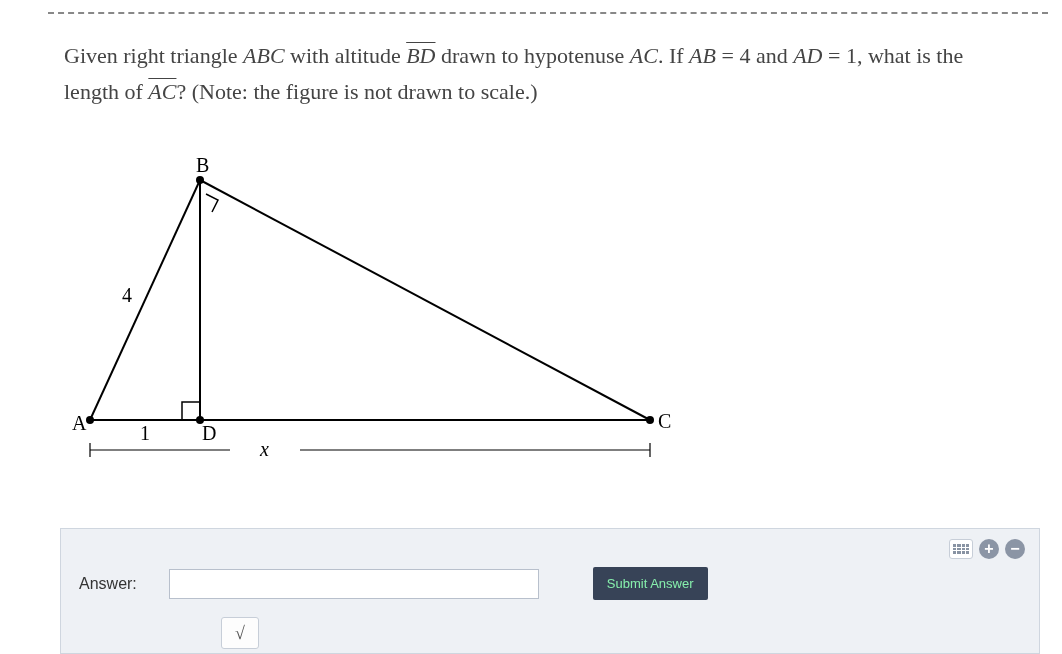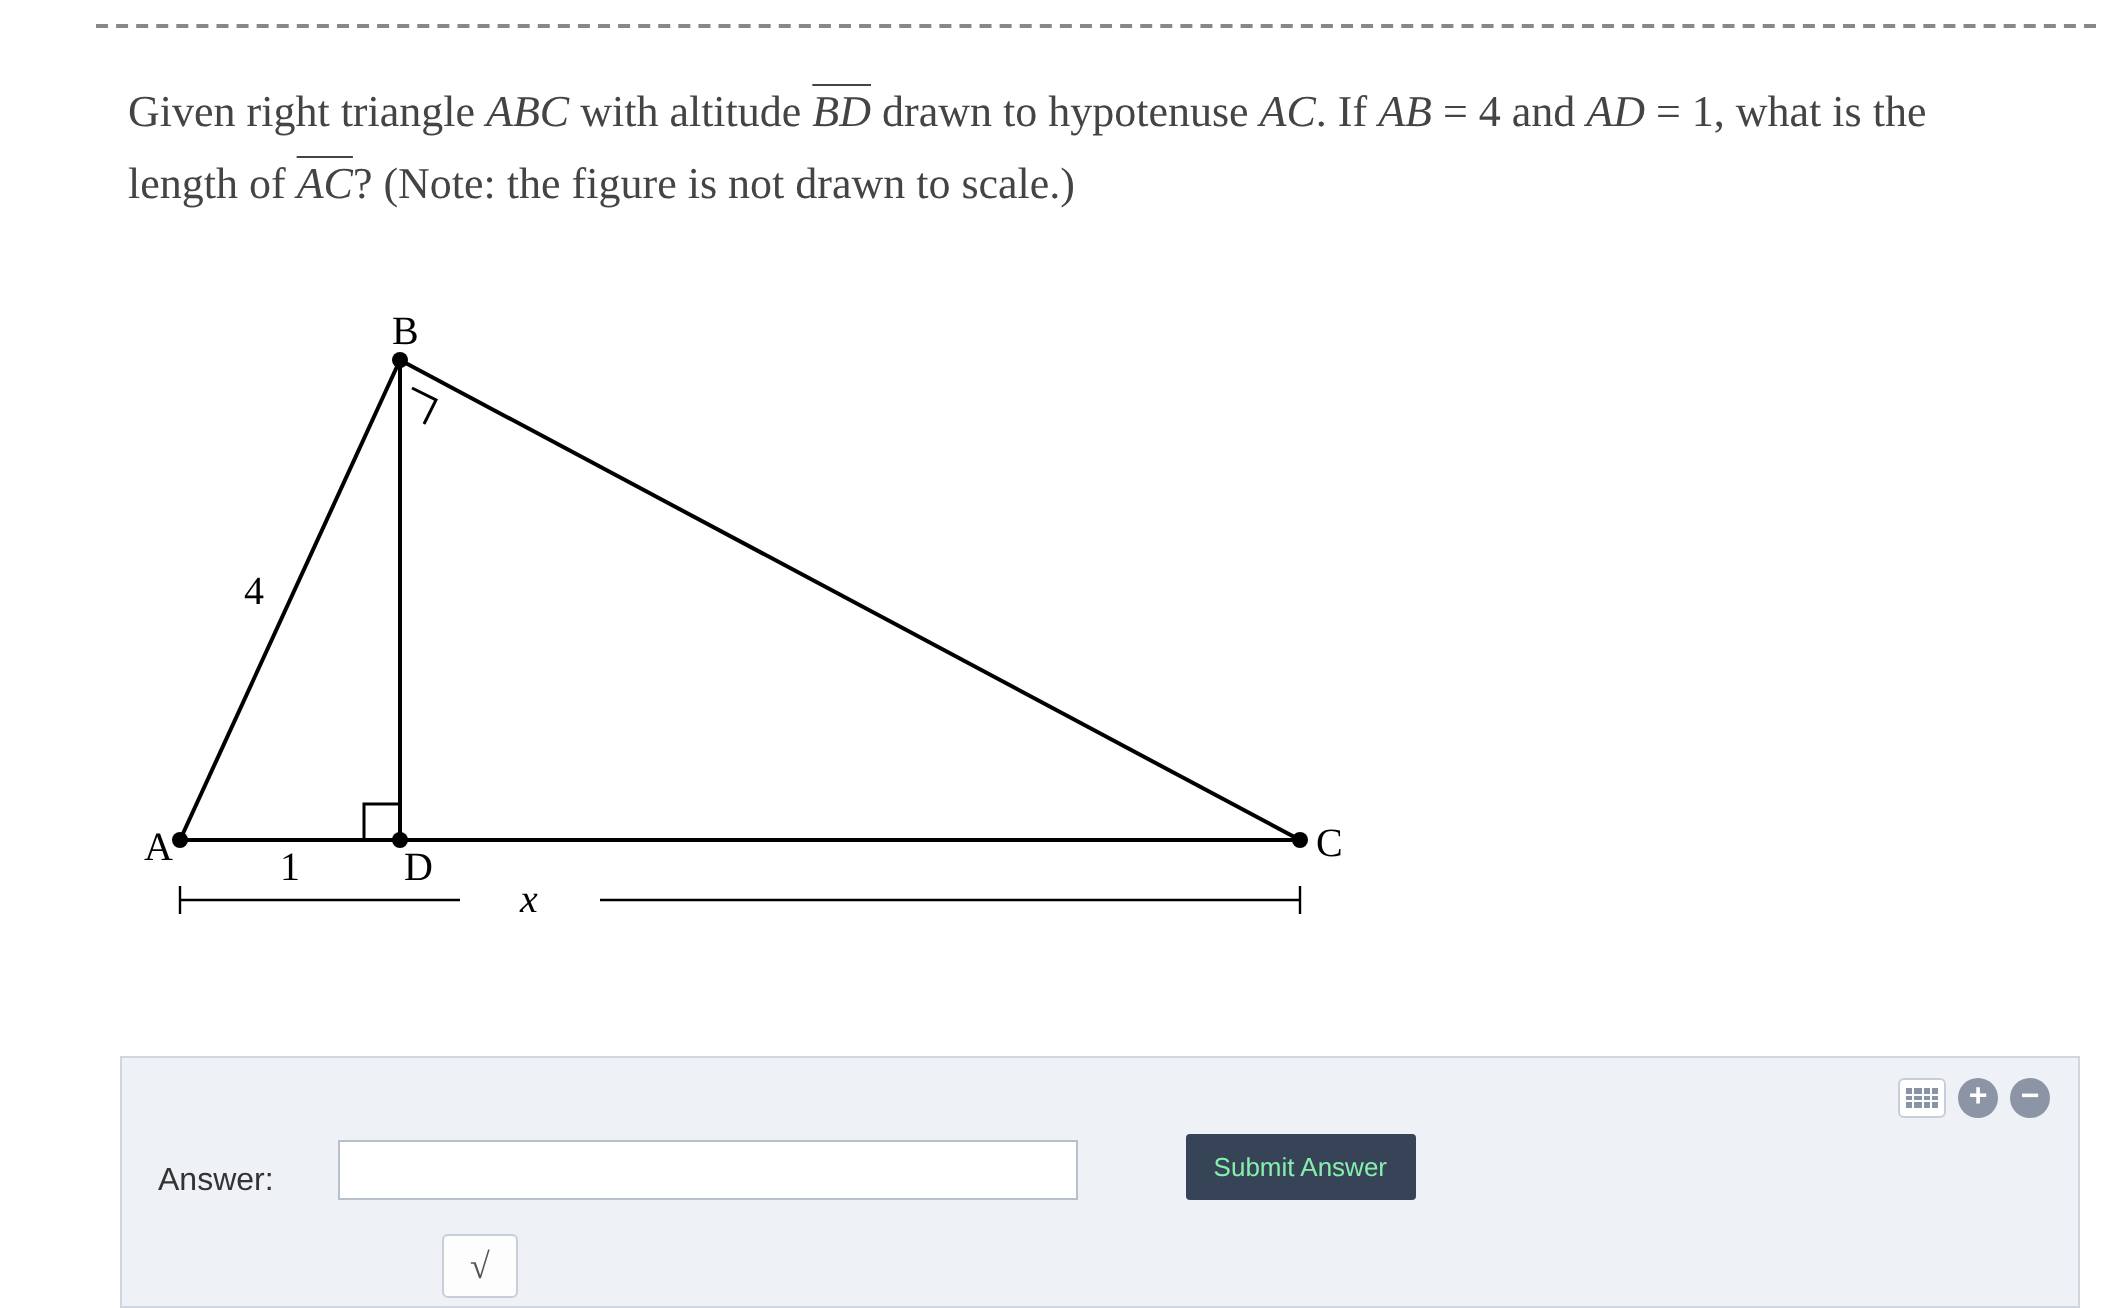--- a/index.html
+++ b/index.html
@@ -101,21 +101,21 @@
     display: inline-flex;
     align-items: center;
     justify-content: center;
     font-family: Arial, sans-serif;
     font-weight: bold;
     font-size: 16px;
     line-height: 1;
   }
   .answer-row {
     display: flex;
-    align-items: flex-end;
+    align-items: center;
     gap: 32px;
     margin-top: 20px;
   }
   .answer-label {
     font-family: Verdana, Arial, sans-serif;
     font-size: 16px;
     color: #333;
   }
   .answer-input {
     width: 370px;

